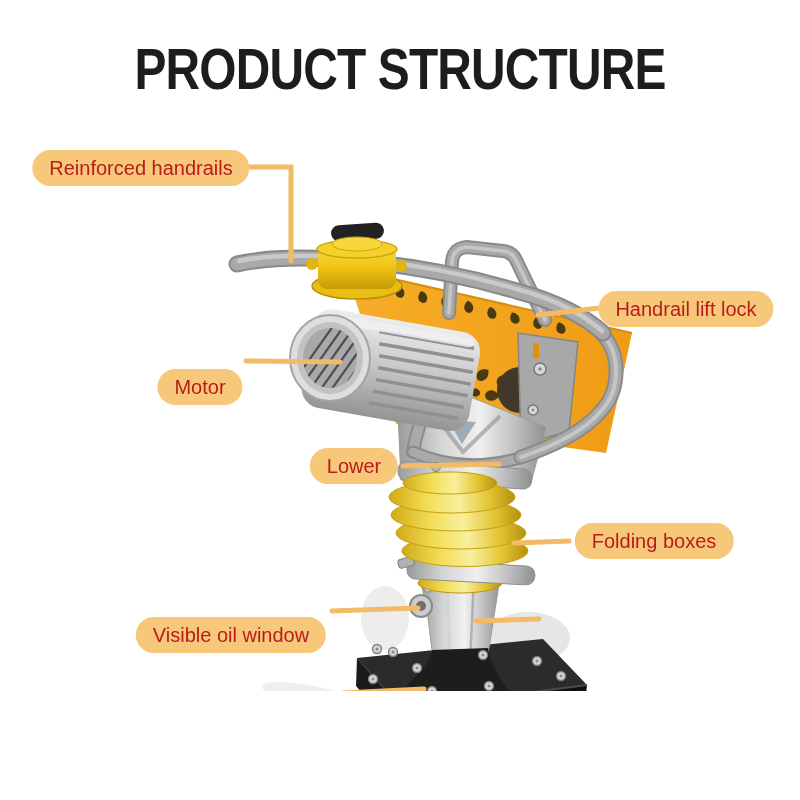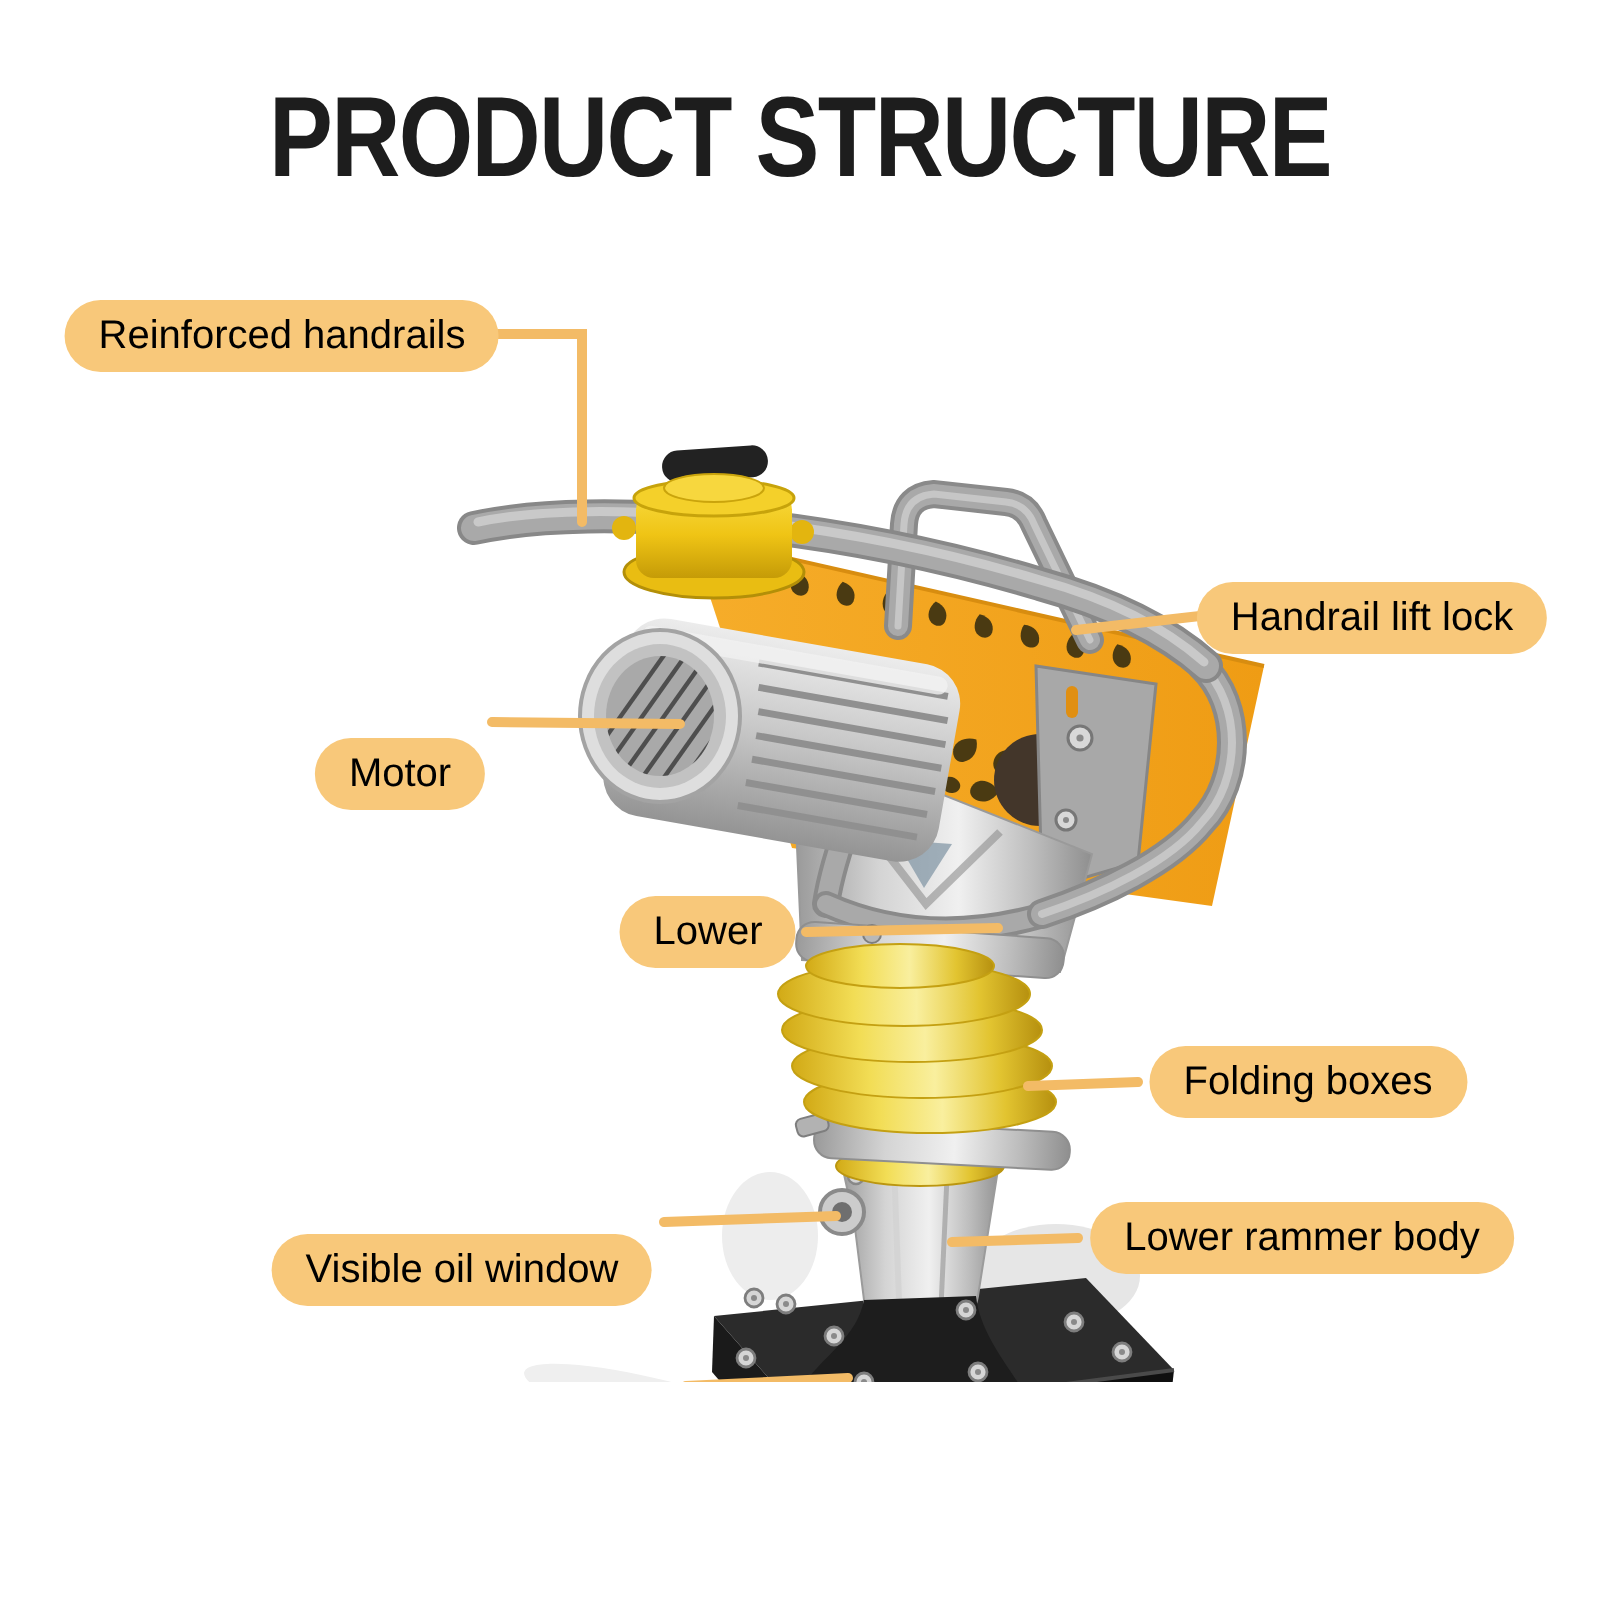--- a/index.html
+++ b/index.html
@@ -2,21 +2,21 @@
 <html><head>
 <meta charset="utf-8">
 <style>
   html,body{margin:0;padding:0;background:#ffffff;}
   #page{position:relative;width:800px;height:691px;background:#ffffff;overflow:hidden;
         font-family:"Liberation Sans", sans-serif;}
   #title{position:absolute;left:400px;top:36px;transform:translateX(-50%) scaleX(0.84);
          transform-origin:center top;font-size:57px;font-weight:700;color:#1d1d1d;
          letter-spacing:-1px;white-space:nowrap;}
   .pill{position:absolute;transform:translate(-50%,-50%);background:#f8c87a;
-        color:#000000;font-size:20px;line-height:20px;padding:8px 17px;
+        color:#b91c1c;font-size:20px;line-height:20px;padding:8px 17px;
         border-radius:999px;white-space:nowrap;text-align:center;z-index:5;}
   svg{position:absolute;left:0;top:0;}
 </style>
 </head>
 <body>
 
 <div id="page">
 
   <div id="title">PRODUCT STRUCTURE</div>
 
@@ -239,15 +239,14 @@
       <path d="M343,693 L424,689"></path>
     </g>
   </svg>
 
   <div class="pill" style="left:141px;top:168px;">Reinforced handrails</div>
   <div class="pill" style="left:686px;top:309px;">Handrail lift lock</div>
   <div class="pill" style="left:200px;top:361px;margin-top:26px;">Motor</div>
   <div class="pill" style="left:354px;top:466px;">Lower</div>
   <div class="pill" style="left:654px;top:541px;">Folding boxes</div>
   <div class="pill" style="left:231px;top:611px;margin-top:24px;">Visible oil window</div>
-  <div class="pill" style="left:651px;top:619px;">Lower rammer body</div>
 
 </div>
 
 </body></html>

